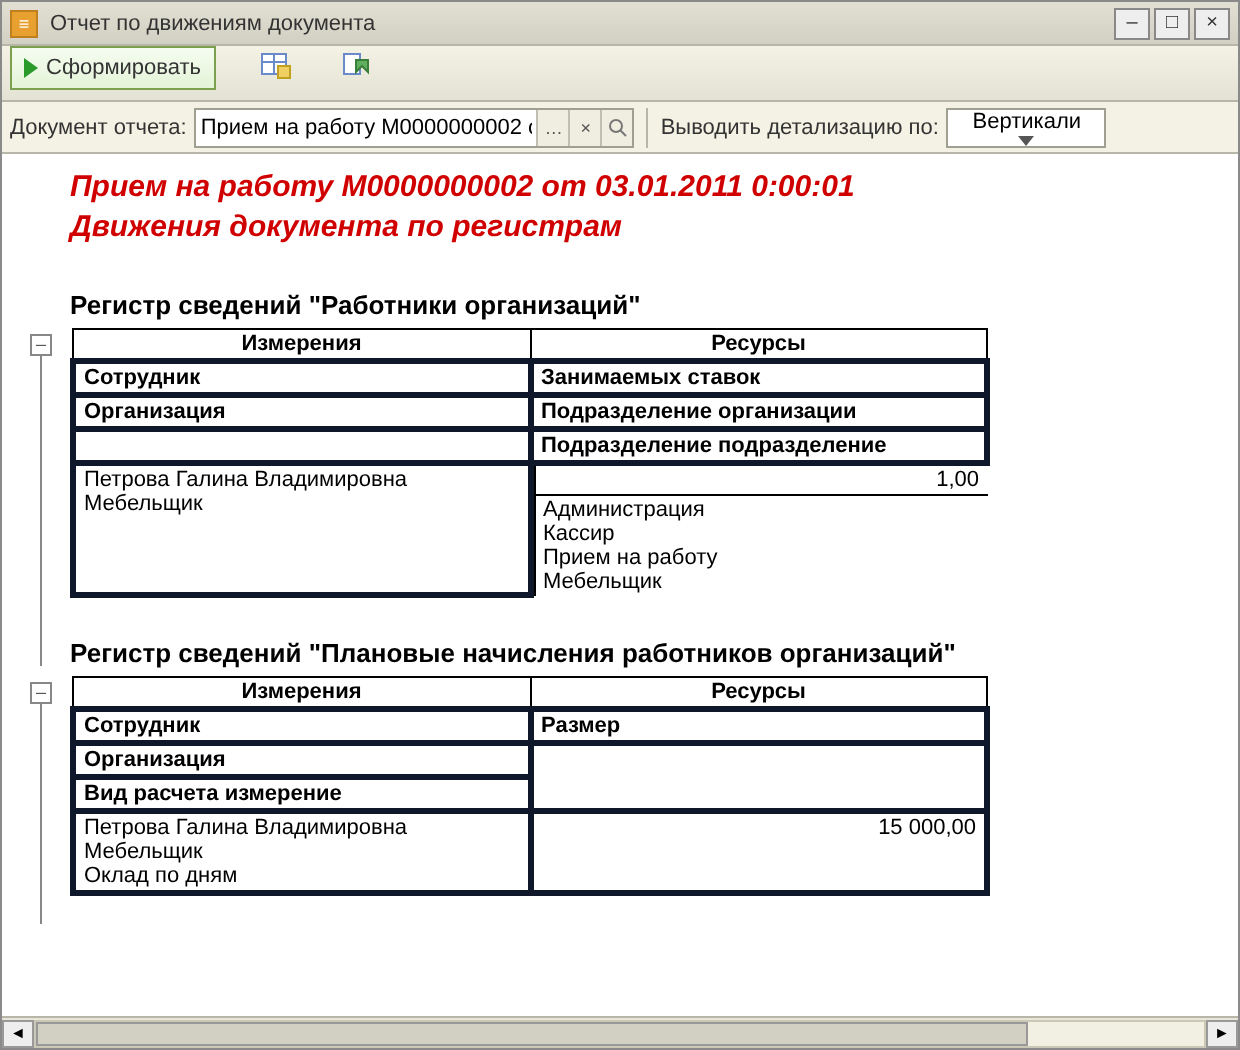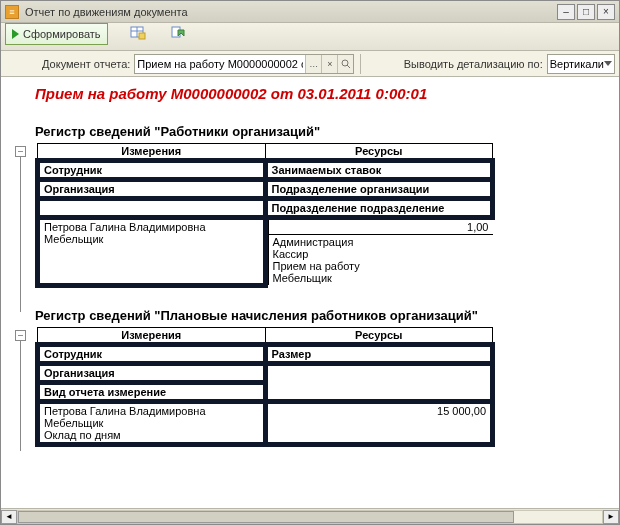--- a/index.html
+++ b/index.html
@@ -70,21 +70,21 @@
   }
   .sep { width:1px; height:20px; background:#b8b6a8; margin:0 2px; }
   .paramrow {
     height: 26px;
     background: #f4f2e4;
     border-bottom: 1px solid #b8b6a8;
     display:flex;align-items:center;
     padding: 0 4px;
     gap: 4px;
   }
-  .paramrow label { color:#333; white-space:nowrap;margin-left:37px; }
+  .paramrow label { color:#333; white-space:nowrap; }
   .doc-input {
     flex: 0 0 220px;
     height: 20px;
     border: 1px solid #a0a090;
     background:#fff;
     display:flex;align-items:center;
     overflow:hidden;
   }
   .doc-input input {
     flex:1; border:none; outline:none;
@@ -100,20 +100,21 @@
     cursor:pointer;
     font-size:9px;color:#555;
   }
   .detail-select {
     height:20px; width:80px;
     border:1px solid #a0a090; background:#fff;
     display:flex;align-items:center;
     padding:0 2px;
     justify-content:space-between;
     cursor:pointer;
+    flex-direction:column;
   }
   .detail-select .arr {
     width:0;height:0;border-left:4px solid transparent;border-right:4px solid transparent;border-top:5px solid #555;
   }
   .report-area {
     flex:1;
     background:#fff;
     margin: 0;
     border-top:1px solid #fff;
     overflow:auto;
@@ -161,21 +162,21 @@
     padding-left:48px;
   }
   table.reg th {
     border:1px solid #000;
     font-weight:bold;
     text-align:center;
     background:#fff;
     padding:1px 4px;
   }
   table.reg td {
-    border:5px solid #0f172a;
+    border:3px solid #0f172a;
     padding:1px 4px;
     vertical-align:top;
     background:#fff;
   }
   .col1 { width:50%; }
   .num { text-align:right;margin-left:20px; }
   .scrollbar-h {
     height:16px;
     background:#e8e6d8;
     border-top:1px solid #b8b6a8;
@@ -242,20 +243,21 @@
     <div class="detail-select">
       <span>Вертикали</span>
       <div class="arr"></div>
     </div>
   </div>
 
   <div class="report-area">
     <div class="report-inner">
 
       <div class="h-red">Прием на работу М0000000002 от 03.01.2011 0:00:01</div>
+      <div class="h-red">Движения документа по регистрам</div>
 
       <div class="section-wrap">
         <div class="outline-btn" style="top:22px">–</div>
         <div class="outline-line" style="top:33px;height:155px"></div>
         <div class="section-title">Регистр сведений "Работники организаций"</div>
         <table class="reg">
           <tbody>
               <tr>
             <th class="col1">Измерения</th>
             <th>Ресурсы</th>
@@ -307,21 +309,21 @@
           </tr>
           <tr>
                 <td style="font-weight:bold">Сотрудник</td>
                 <td style="font-weight:bold">Размер</td>
               </tr>
           <tr>
                 <td style="font-weight:bold">Организация</td>
                 <td style="border-top:none;border-bottom:none"></td>
               </tr>
           <tr>
-                <td style="font-weight:bold">Вид отчета измерение</td>
+                <td style="font-weight:bold">Вид расчета измерение</td>
                 <td style="border-top:none"></td>
               </tr>
           <tr>
             <td style="white-space:pre-line">Петрова Галина Владимировна
 Мебельщик
 Оклад по дням</td>
             <td class="num" style="vertical-align:top">15 000,00</td>
           </tr>
         </tbody>
           </table>

